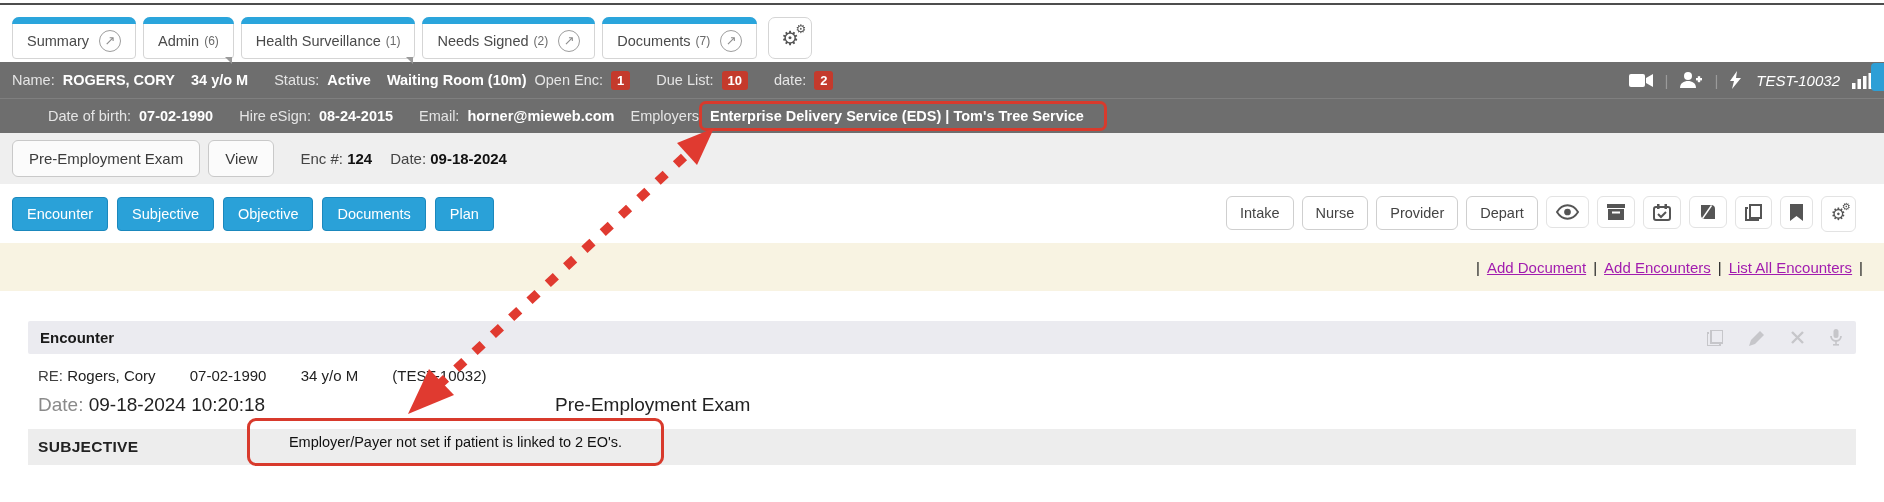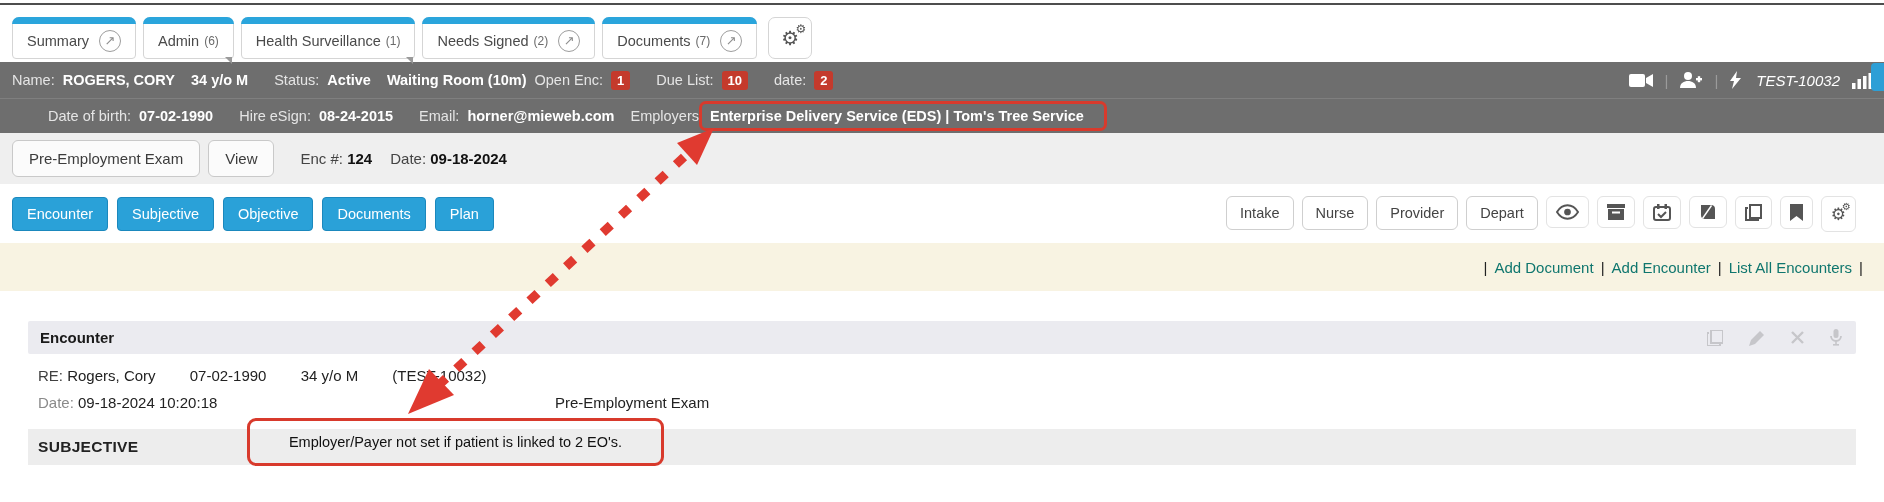--- a/index.html
+++ b/index.html
@@ -55,34 +55,34 @@
   .stagebtn { background:#fff; border:1px solid #cfcfcf; border-radius:6px; color:#444;
               font-size:14.5px; padding:8px 13px; margin-left:8px; cursor:pointer; white-space:nowrap; }
   .iconbtn { background:#fff; border:1px solid #e3e3e3; border-radius:6px; padding:7px 9px;
              margin-left:8px; cursor:pointer; display:flex; align-items:center; justify-content:center; }
   .gears-dark { position:relative; color:#555; font-size:17px; font-family:"DejaVu Sans",sans-serif; }
   .gears-dark .g2 { position:absolute; font-size:10px; right:-5px; top:-3px; }
 
   
   .linksband { height:48px; background:#f8f3e2; display:flex; align-items:center;
                justify-content:flex-end; padding-right:14px; font-size:15px; color:#222; }
-  .linksband a { color:#0f766e; cursor:pointer; }
+  .linksband a { color:#a21caf; text-decoration:underline; cursor:pointer; }
   .linksband .sep { margin:0 7px; text-decoration:none; }
 
   
   .mainarea { position:relative; height:214px; background:#fff; }
   .panel { margin:30px 28px 0 28px; }
   .panel-head { height:33px; background:#ebebf0; border-radius:2px; display:flex; align-items:center; padding:0 14px 0 12px; }
   .panel-title { font-size:15px; font-weight:bold; color:#1a1a1a; }
   .panel-icons { margin-left:auto; display:flex; align-items:center; }
   .panel-icons .pic { margin-left:26px; cursor:pointer; display:flex; align-items:center; }
   .re-line { margin:13px 0 0 10px; font-size:15px; color:#222; }
   .re-line .glabel { color:#404040; }
   .re-line .seg { margin-left:30px; }
-  .date-line { position:relative; margin:10px 0 0 10px; font-size:15px; color:#222; height:20px; }
+  .date-line { position:relative; margin:10px 0 0 10px; font-size:19px; color:#222; height:20px; }
   .date-line .glabel { color:#8a8a8a; }
   .enc-type { position:absolute; left:517px; top:0; color:#222; }
   .section-bar { margin-top:15px; height:36px; background:#ededed; display:flex; align-items:center;
                  padding-left:10px; font-size:15.5px; font-weight:bold; color:#222; letter-spacing:0.3px; }
 
   
   .red-outline { border:3px solid #d83a2c; padding:4px 20px 4px 8px; border-radius:7px; }
   .note-box { position:absolute; left:247px; top:418px; width:417px; height:48px;
               border:3px solid #d83a2c; border-radius:9px; display:flex; align-items:center;
               justify-content:center; font-size:14.5px; color:#111; z-index:60; background:transparent; }
@@ -238,21 +238,21 @@
       <span class="iconbtn">
         <span class="gears-dark"><span>⚙</span><span class="g2">⚙</span></span>
       </span>
     </span>
   </div>
 
   <div class="linksband">
     <span class="sep">|</span>
     <a>Add Document</a>
     <span class="sep">|</span>
-    <a>Add Encounter</a>
+    <a>Add Encounters</a>
     <span class="sep">|</span>
     <a>List All Encounters</a>
     <span class="sep">|</span>
   </div>
 
   <div class="mainarea">
     <div class="panel">
       <div class="panel-head">
         <span class="panel-title">Encounter</span>
         <span class="panel-icons">

